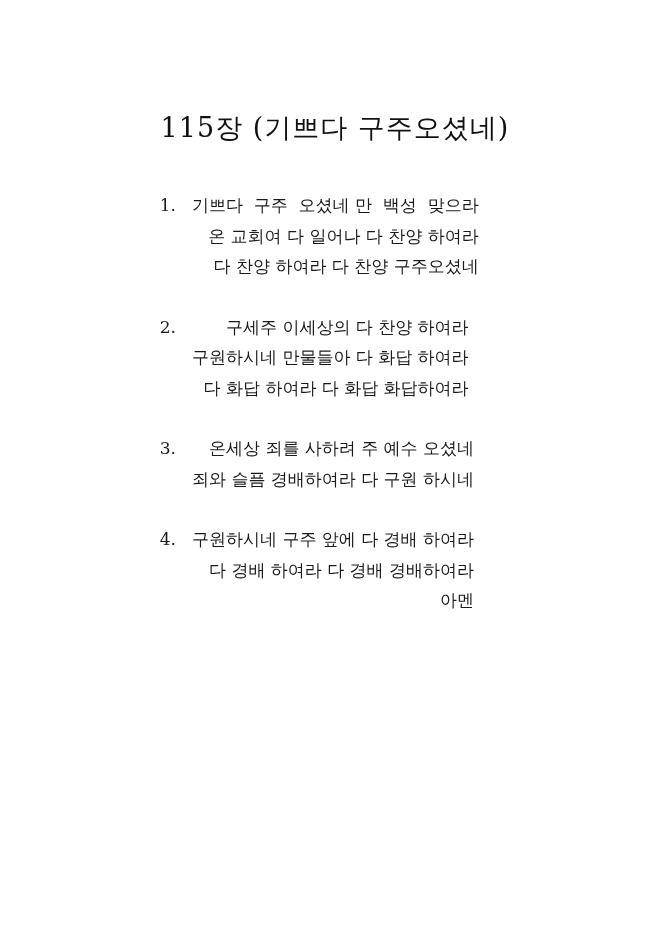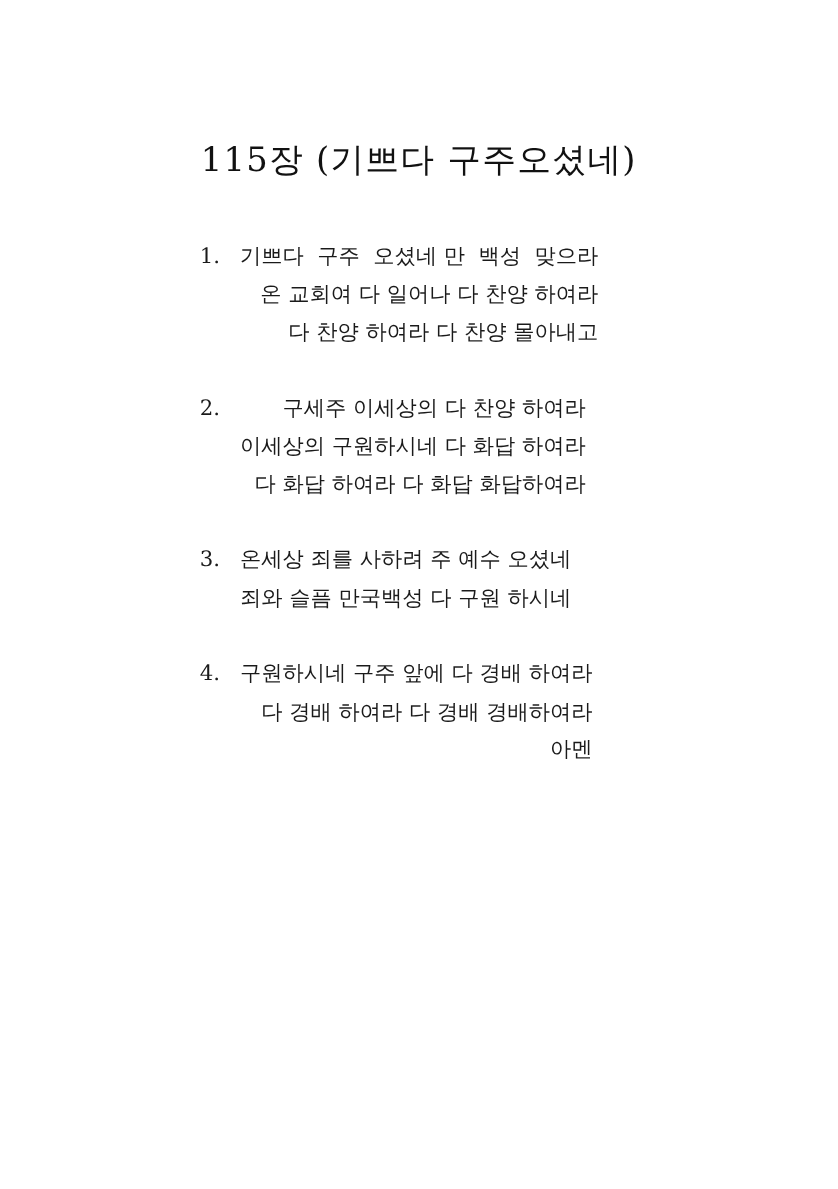--- a/index.html
+++ b/index.html
@@ -71,38 +71,38 @@
 <div class="page">
   <h1 class="doc-title">115장 (기쁘다 구주오셨네)</h1>
 
   <ol class="verses">
 
     <li class="verse">
       <div class="verse-number">1.</div>
       <div class="verse-lines">
         <div class="verse-line">기쁘다  구주  오셨네 만  백성  맞으라</div>
         <div class="verse-line">온 교회여 다 일어나 다 찬양 하여라</div>
-        <div class="verse-line">다 찬양 하여라 다 찬양 몰아내고</div>
+        <div class="verse-line">다 찬양 하여라 다 찬양 구주오셨네</div>
       </div>
     </li>
 
     <li class="verse">
       <div class="verse-number">2.</div>
       <div class="verse-lines">
         <div class="verse-line">구세주 이세상의 다 찬양 하여라</div>
-        <div class="verse-line">이세상의 구원하시네 다 화답 하여라</div>
+        <div class="verse-line">구원하시네 만물들아 다 화답 하여라</div>
         <div class="verse-line">다 화답 하여라 다 화답 화답하여라</div>
       </div>
     </li>
 
     <li class="verse">
       <div class="verse-number">3.</div>
       <div class="verse-lines">
         <div class="verse-line">온세상 죄를 사하려 주 예수 오셨네</div>
-        <div class="verse-line">죄와 슬픔 만국백성 다 구원 하시네</div>
+        <div class="verse-line">죄와 슬픔 경배하여라 다 구원 하시네</div>
       </div>
     </li>
 
     <li class="verse">
       <div class="verse-number">4.</div>
       <div class="verse-lines">
         <div class="verse-line">구원하시네 구주 앞에 다 경배 하여라</div>
         <div class="verse-line">다 경배 하여라 다 경배 경배하여라</div>
         <div class="verse-line">아멘</div>
       </div>

